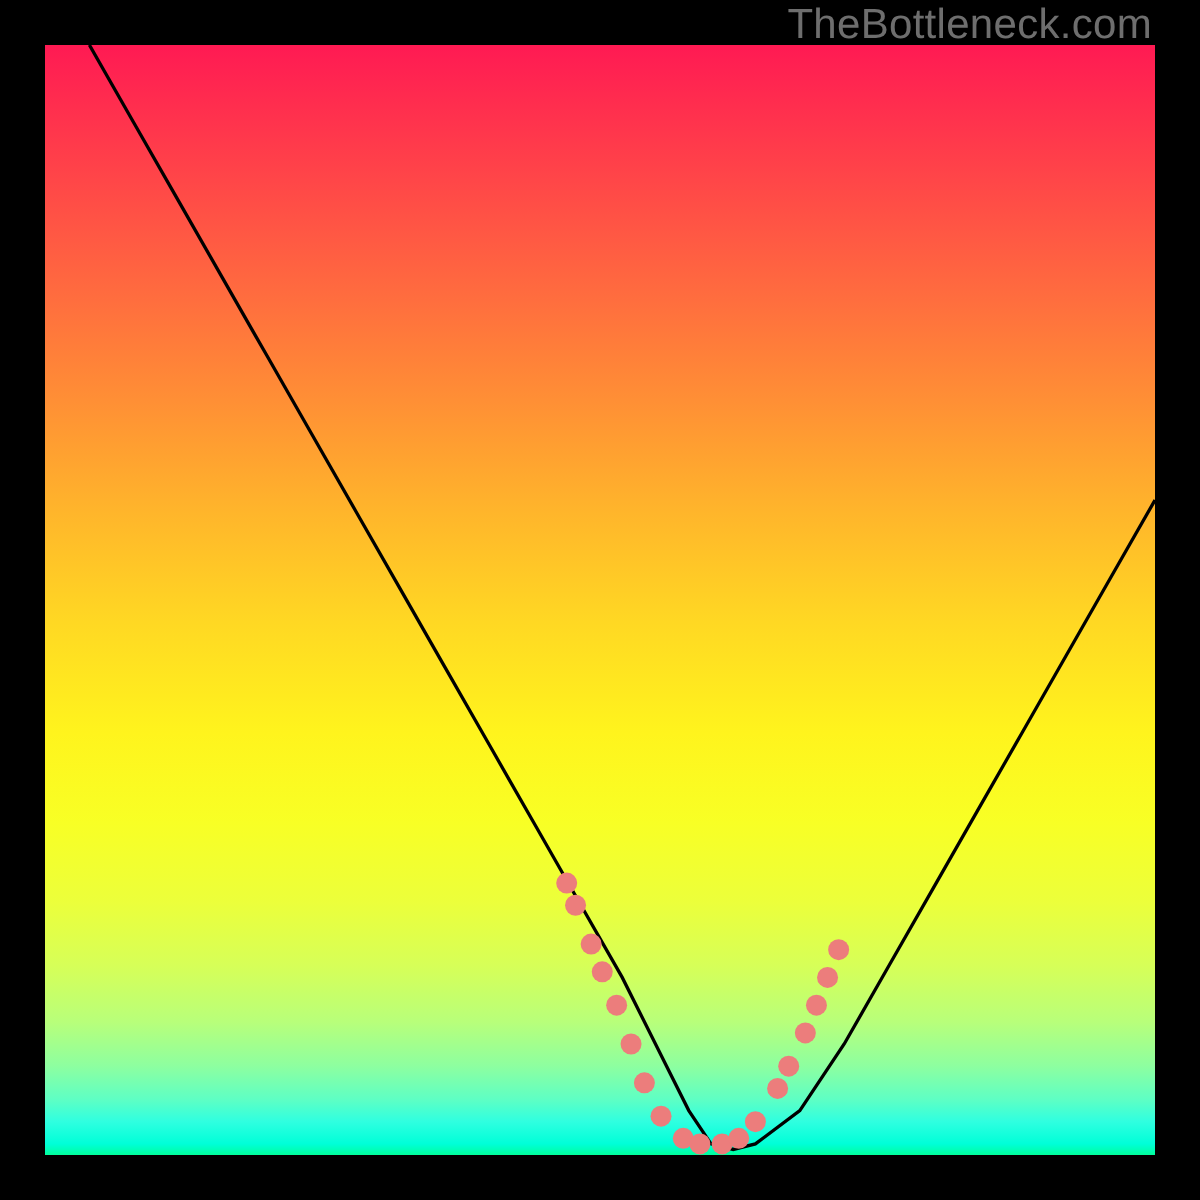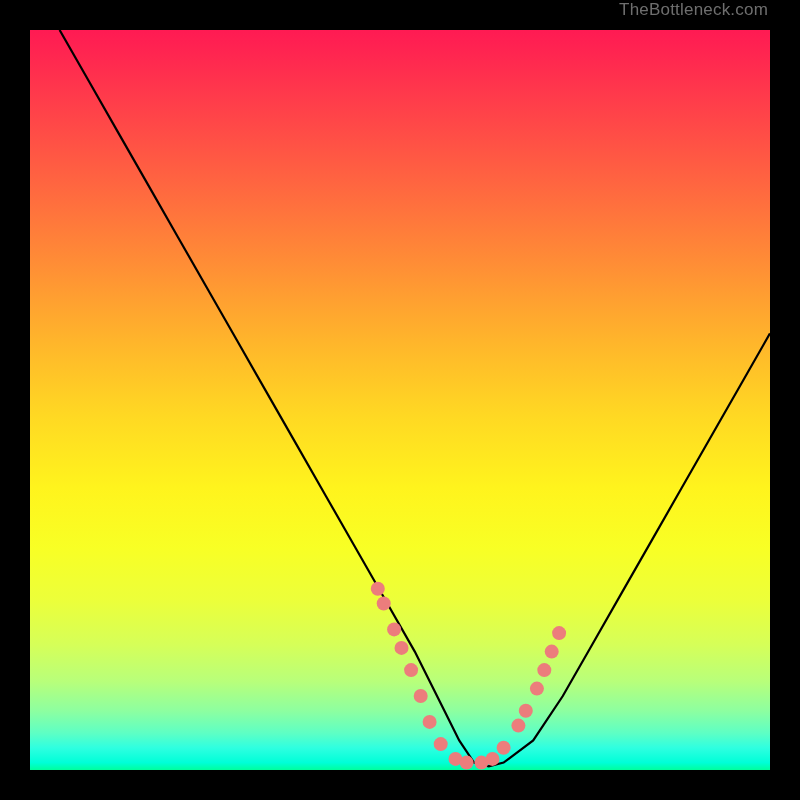--- a/index.html
+++ b/index.html
@@ -41,21 +41,21 @@
       #2fffe0 97%,
       #00ffd8 99%,
       #00ff9c 100%
     );
   }
   .watermark {
     position: absolute;
     top: 0px;
     right: 32px;
     font-family: Arial, Helvetica, sans-serif;
-    font-size: 17px;
+    font-size: 28px;
     font-weight: 500;
     color: #6e6e6e;
     letter-spacing: 0.2px;
   }
   svg.curve {
     position: absolute;
     left: 0;
     top: 0;
     width: 740px;
     height: 740px;

